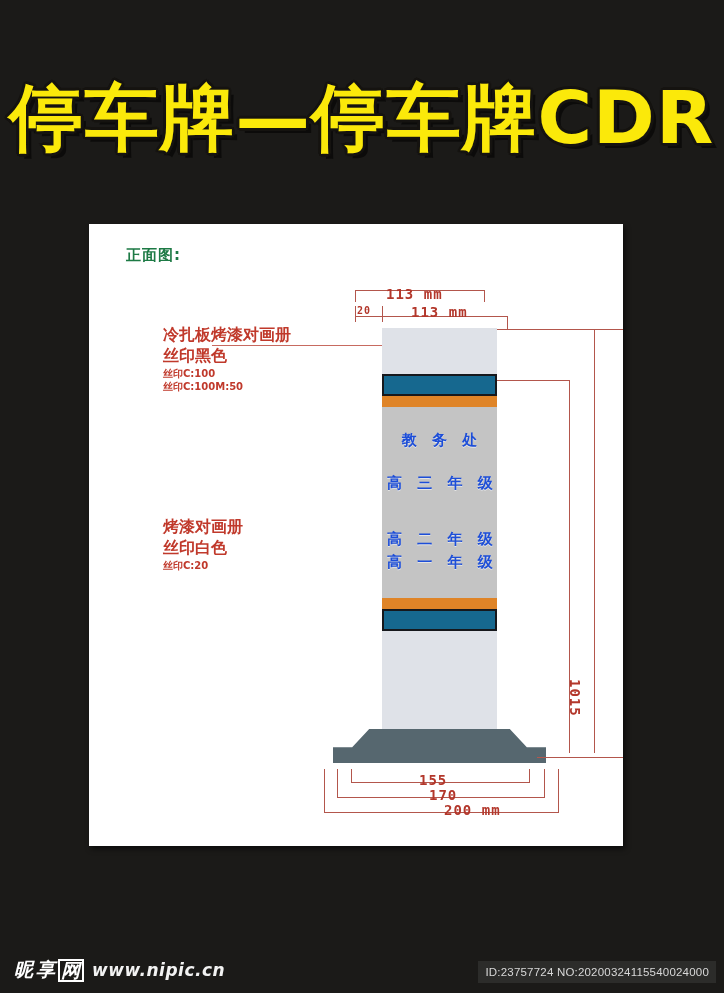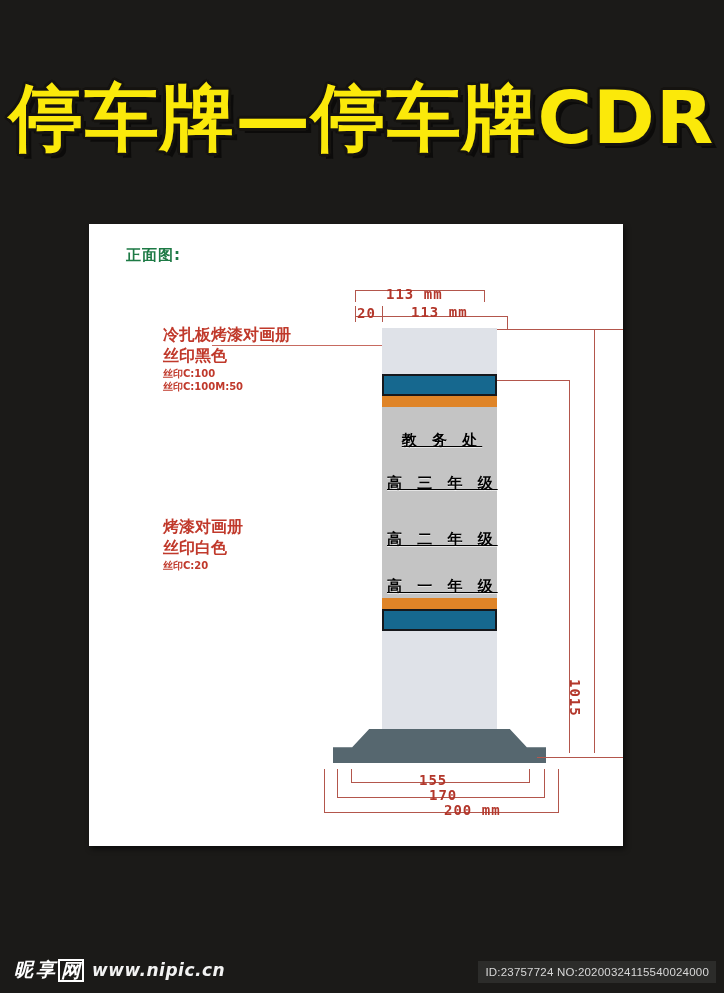--- a/index.html
+++ b/index.html
@@ -104,21 +104,21 @@
   .dim-h { height: 1px; }
   .dim-v { width: 1px; }
   .dim-text {
     font-family: "DejaVu Sans Mono", "Liberation Mono", monospace;
     font-size: 14px;
     font-weight: 700;
     color: #b3372b;
     letter-spacing: 1px;
     white-space: nowrap;
   }
-  .dim-text-sm { font-size: 14px; }
+  .dim-text-sm { font-size: 10px; }
   .dim-text-vert {
     transform: rotate(90deg);
     transform-origin: left top;
   }
 
   
   #post {
     left: 293px;
     top: 104px;
     width: 115px;
@@ -152,30 +152,29 @@
   #post-text {
     left: 293px;
     top: 207px;
     width: 115px;
     text-align: center;
   }
   .sign-line {
     font-family: "DejaVu Sans", "Liberation Sans", sans-serif;
     font-size: 15px;
     font-weight: 700;
-    color: #000000;
+    color: #1d4ed8;
     letter-spacing: 5px;
     text-indent: 5px;
     text-shadow: 0 1px 0 rgba(255,255,255,.55);
     white-space: nowrap;
-    text-decoration: underline;
   }
   .sign-gap-a { margin-bottom: 24px; }
   .sign-gap-b { margin-bottom: 37px; }
-  .sign-gap-c { margin-bottom: 28px; }
+  .sign-gap-c { margin-bottom: 4px; }
 
   
   #footer {
     position: absolute;
     left: 0;
     top: 950px;
     width: 724px;
     height: 43px;
   }
   #brand {

